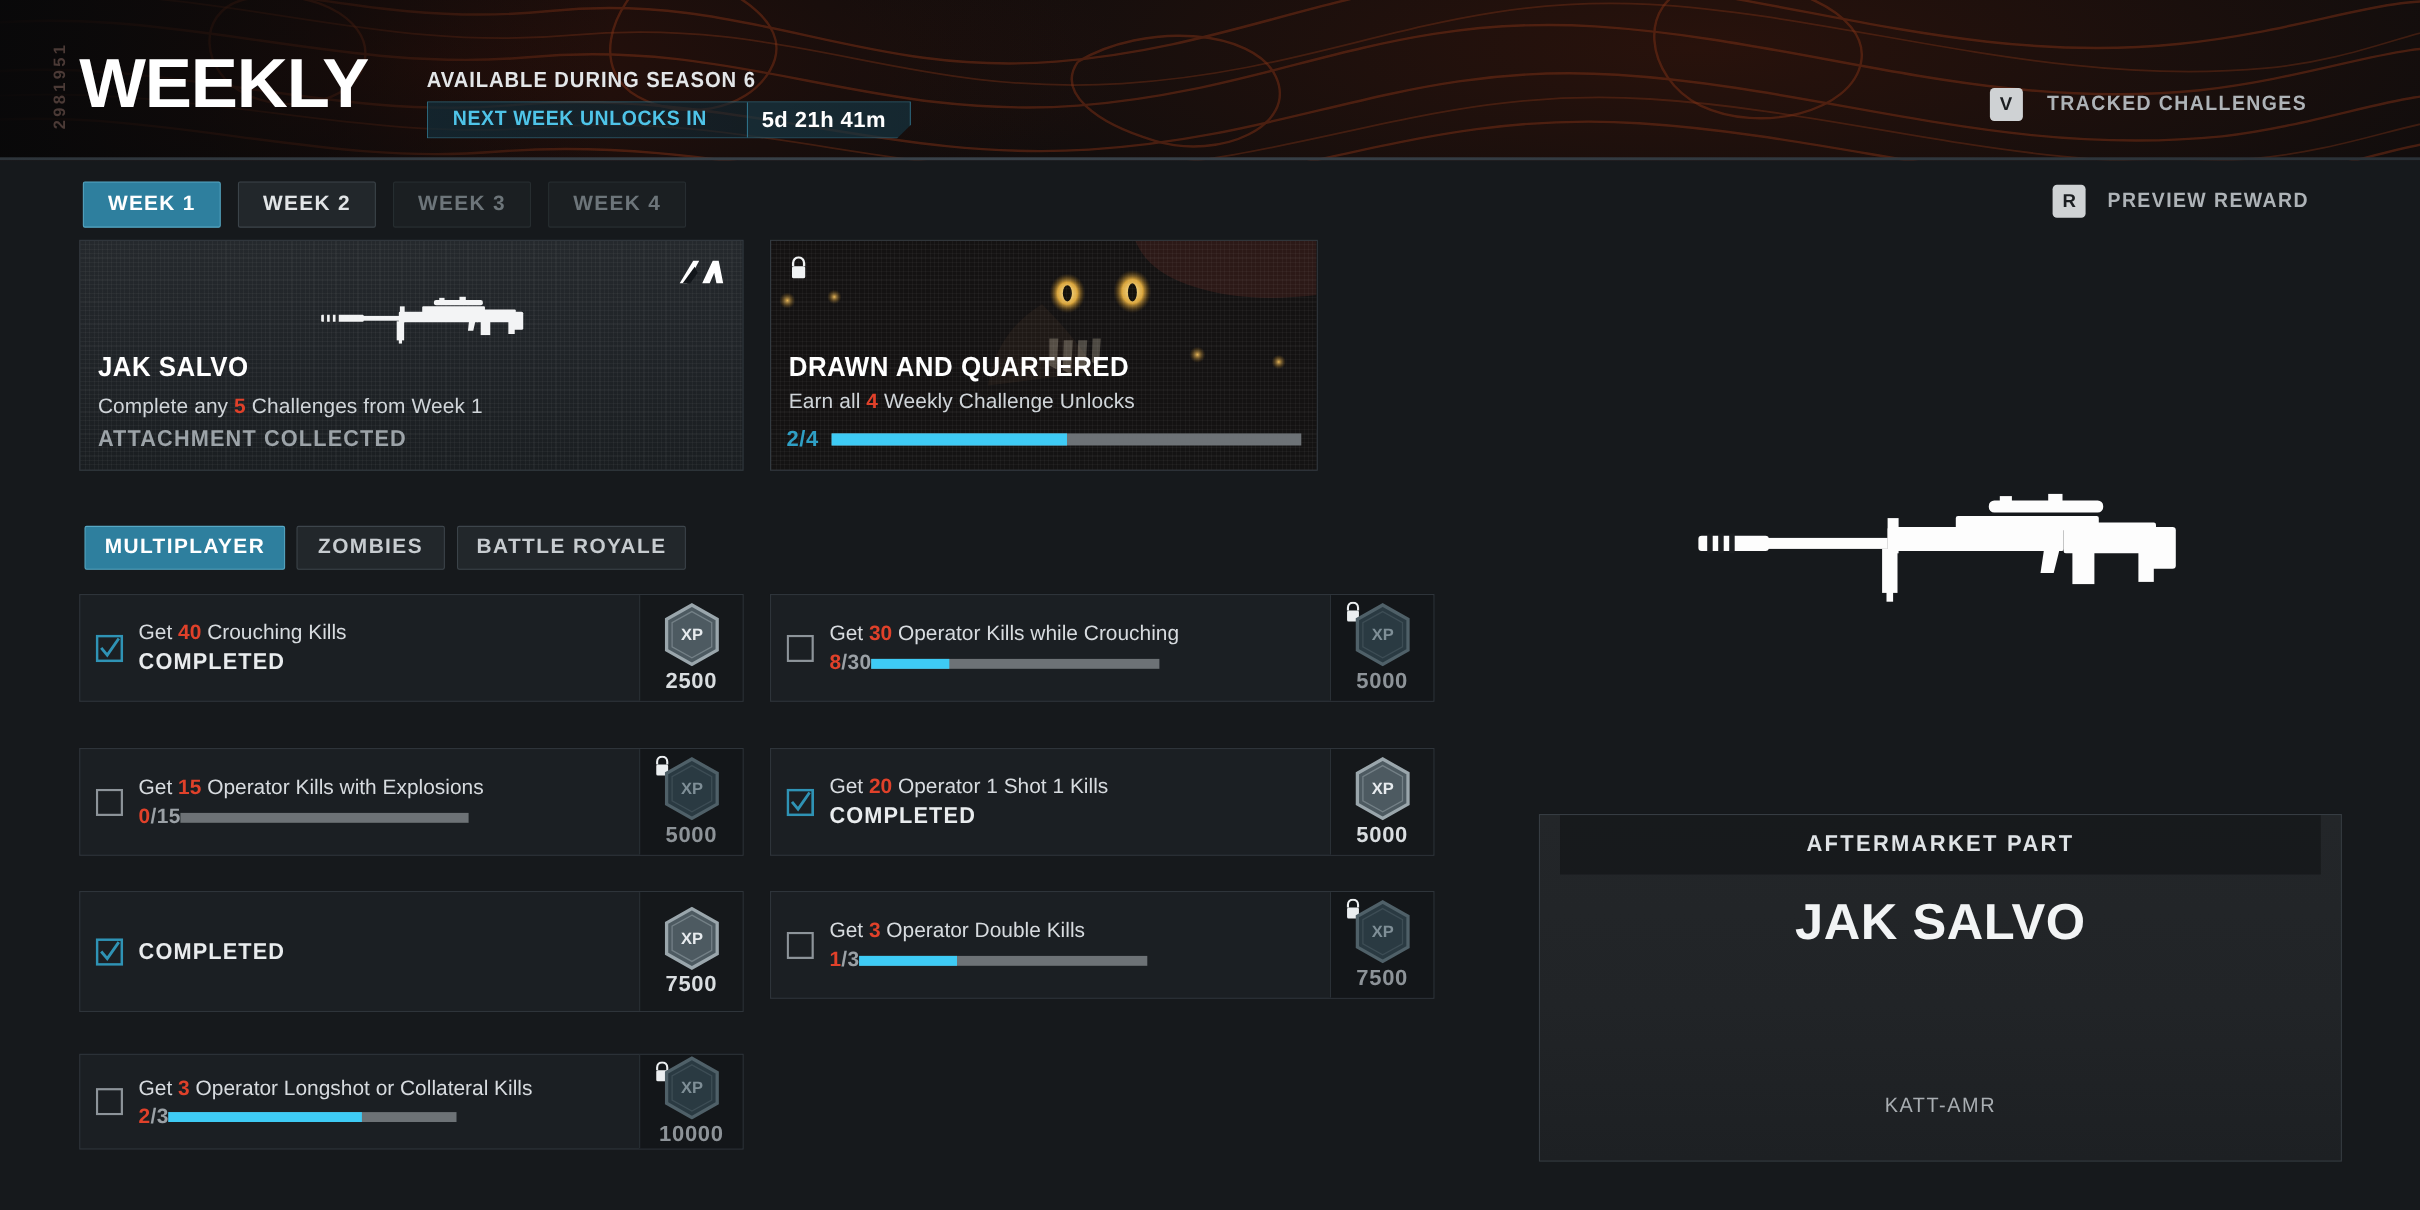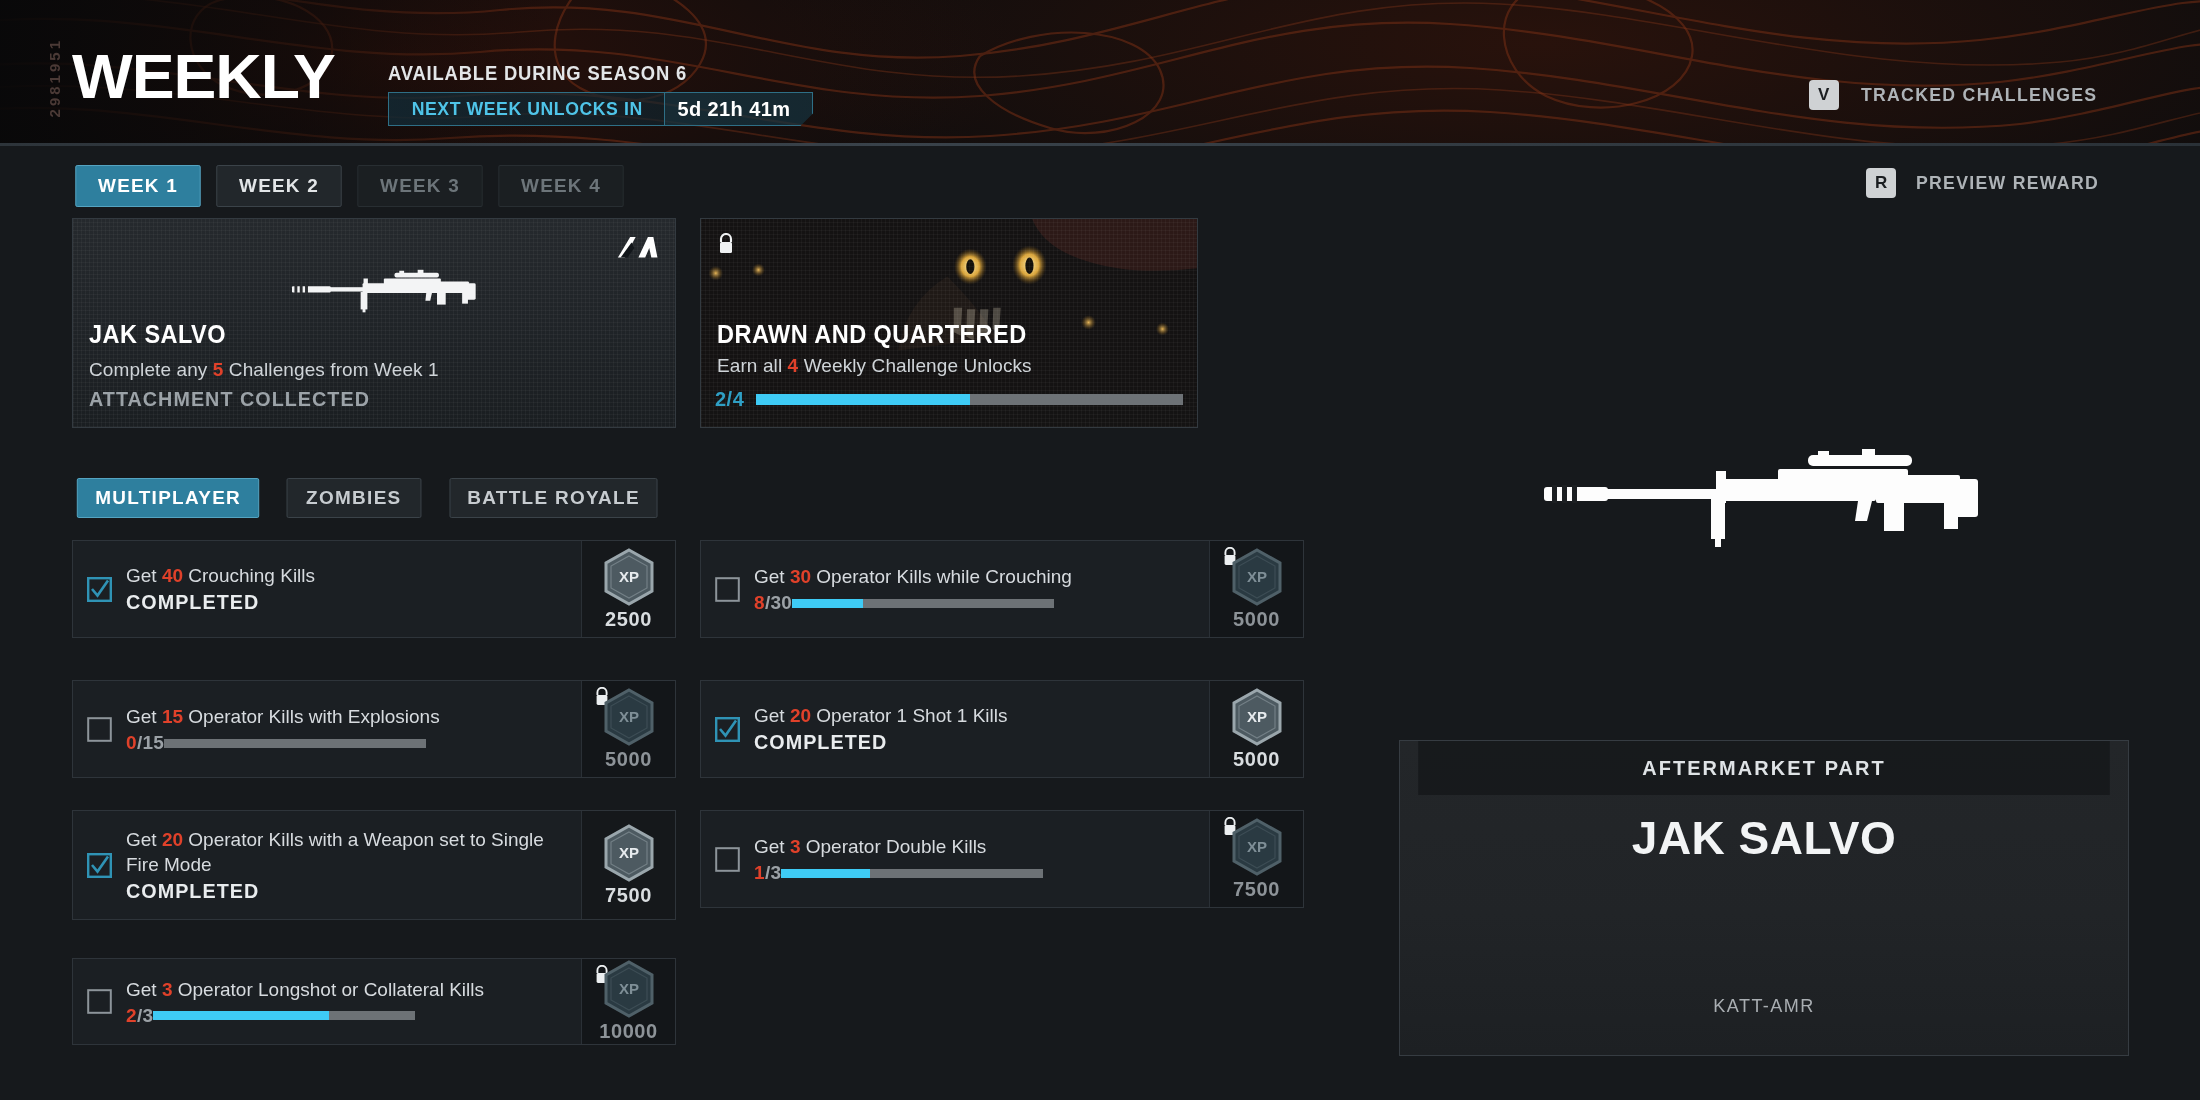--- a/index.html
+++ b/index.html
@@ -53,20 +53,21 @@
   .unlock-label {
     display: flex; align-items: center; padding: 0 13px 0 14px;
     font-size: 19px; font-weight: 700; color: #4fc4e8; letter-spacing: .6px;
     transform: scaleX(.93);
   }
   .unlock-time {
     display: flex; align-items: center; padding: 0 22px 0 12px;
     font-size: 20px; font-weight: 700; color: #fff; letter-spacing: .4px;
     border-left: 1px solid #2e6f86;
     background: rgba(30,68,84,.35);
+    margin-left: 15px;
   }
   .tracked {
     position: absolute; right: 94px; top: 80px;
     display: flex; align-items: center; gap: 13px;
   }
   .keycap {
     width: 30px; height: 30px; border-radius: 4px;
     background: #cfd2d4; color: #1b1e21;
     display: flex; align-items: center; justify-content: center;
     font-size: 17px; font-weight: 700;
@@ -125,21 +126,21 @@
   .dq-bg { position: absolute; inset: 0; }
   .dq-progress-row {
     position: absolute; left: 14px; right: 14px; bottom: 16px;
     display: flex; align-items: center; gap: 12px;
   }
   .dq-count { font-size: 20px; font-weight: 700; color: #2f9fc4; letter-spacing: .5px; }
   .bar-track { flex: 1; height: 11px; background: #6d7276; position: relative; }
   .bar-fill { position: absolute; left: 0; top: 0; bottom: 0; background: #3ecbf5; }
 
   
-  .mode-tabs { position: absolute; left: 72px; top: 478px; display: flex; gap: 19px; }
+  .mode-tabs { position: absolute; left: 72px; top: 478px; display: flex; gap: 2px; }
   .mtab {
     height: 40px; padding: 0 22px; display: flex; align-items: center; justify-content: center;
     font-size: 19px; font-weight: 700; letter-spacing: 1.3px; border-radius: 2px; transform: scaleX(.95);
   }
   .mtab span { transform: scaleX(1.05); display: inline-block; }
   .mtab.active { background: #2e7f9e; color: #fff; border: 1px solid #57a8c4; }
   .mtab.idle { background: #22272b; color: #c7ccd0; border: 1px solid #3d454b; }
 
   
   .ch {
@@ -413,21 +414,20 @@
           <div class="xp-amount">5000</div>
         </div>
       </div>
       <div class="ch" style="top: 810px; position: absolute; left: 72px; height: 110px;">
         <div class="ch-main">
           <div class="ch-check"><svg viewBox="0 0 25 25">
               <rect x="1.2" y="1.2" width="22.6" height="22.6" fill="none" stroke="#2f93b5" stroke-width="2.4"></rect>
               <path d="M5 12 L10.5 18.5 L21 3.5" fill="none" stroke="#2f93b5" stroke-width="2.6"></path>
             </svg></div>
           <div class="ch-text">
-            <div class="ch-line"><span>Get </span><span class="num">20</span><span> Operator Kills with a Weapon set to Single Fire Mode</span></div>
             <div class="ch-completed">COMPLETED</div>
           </div>
         </div>
         <div class="ch-xp">
           <svg class="xp-hex" viewBox="0 0 52 58">
             <polygon points="26,2 49,15 49,43 26,56 3,43 3,15" fill="#4d5a61" stroke="#9aa6ac" stroke-width="3"></polygon>
             <polygon points="26,8 44,18 44,40 26,50 8,40 8,18" fill="none" stroke="#9aa6ac" stroke-width="1.2" opacity=".5"></polygon>
             <text x="26" y="34" font-family="Liberation Sans, sans-serif" font-size="15" font-weight="700" fill="#e7ebee" text-anchor="middle">XP</text>
           </svg>
           <div class="xp-amount">7500</div>

